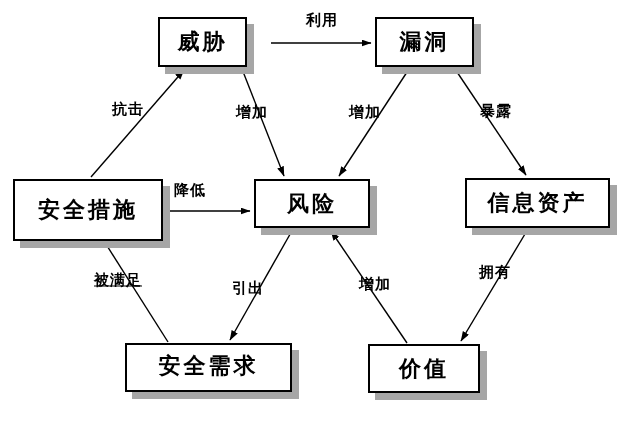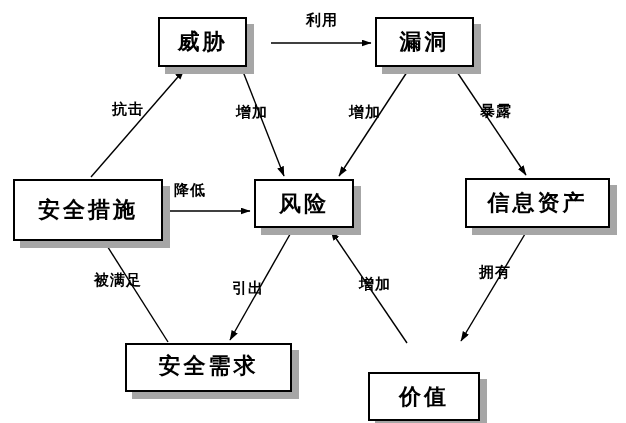--- a/index.html
+++ b/index.html
@@ -13,36 +13,36 @@
     background:#ffffff;border:2px solid #000000;
     box-shadow:7px 7px 0 #a6a6a6;
     display:flex;align-items:center;justify-content:center;
     font-size:22px;font-weight:bold;color:#000000;letter-spacing:3px;
     z-index:2;
   }
   .node span{display:block;line-height:1;}
   .n-threat {left:158px;top:17px; width:89px;height:50px;}
   .n-vuln   {left:375px;top:17px; width:99px;height:50px;}
   .n-sec    {left:13px; top:179px;width:150px;height:62px;}
-  .n-risk   {left:254px;top:179px;width:100px;height:49px;}
+  .n-risk   {left:254px;top:179px;width:116px;height:49px;}
   .n-assets {left:465px;top:178px;width:145px;height:50px;justify-content:center;}
   .n-req    {left:125px;top:343px;width:167px;height:49px;font-family:Liberation Mono, monospace;}
-  .n-value  {left:368px;top:344px;width:112px;height:49px;margin-top:28px;}
+  .n-value  {left:368px;top:344px;width:112px;height:49px;}
   .elabel{
     position:absolute;transform:translate(-50%,-50%);
     font-size:15px;font-weight:bold;color:#000000;white-space:nowrap;
     z-index:3;letter-spacing:1px;
   }
   .l-liyong   {left:322px;top:20px;}
   .l-kangji   {left:128px;top:109px;}
   .l-zengjia1 {left:252px;top:112px;}
   .l-zengjia2 {left:365px;top:112px;}
   .l-baolu    {left:496px;top:111px;}
   .l-jiangdi  {left:190px;top:190px;}
-  .l-beimanzu {left:118px;top:280px;}
+  .l-beimanzu {left:118px;top:280px;text-decoration:underline;}
   .l-yinchu   {left:248px;top:288px;}
   .l-zengjia3 {left:375px;top:284px;}
   .l-yongyou  {left:495px;top:272px;}
 </style>
 </head>
 <body>
 
 <div class="canvas">
 
   <svg class="edges" width="626" height="423" viewBox="0 0 626 423" xmlns="http://www.w3.org/2000/svg">

